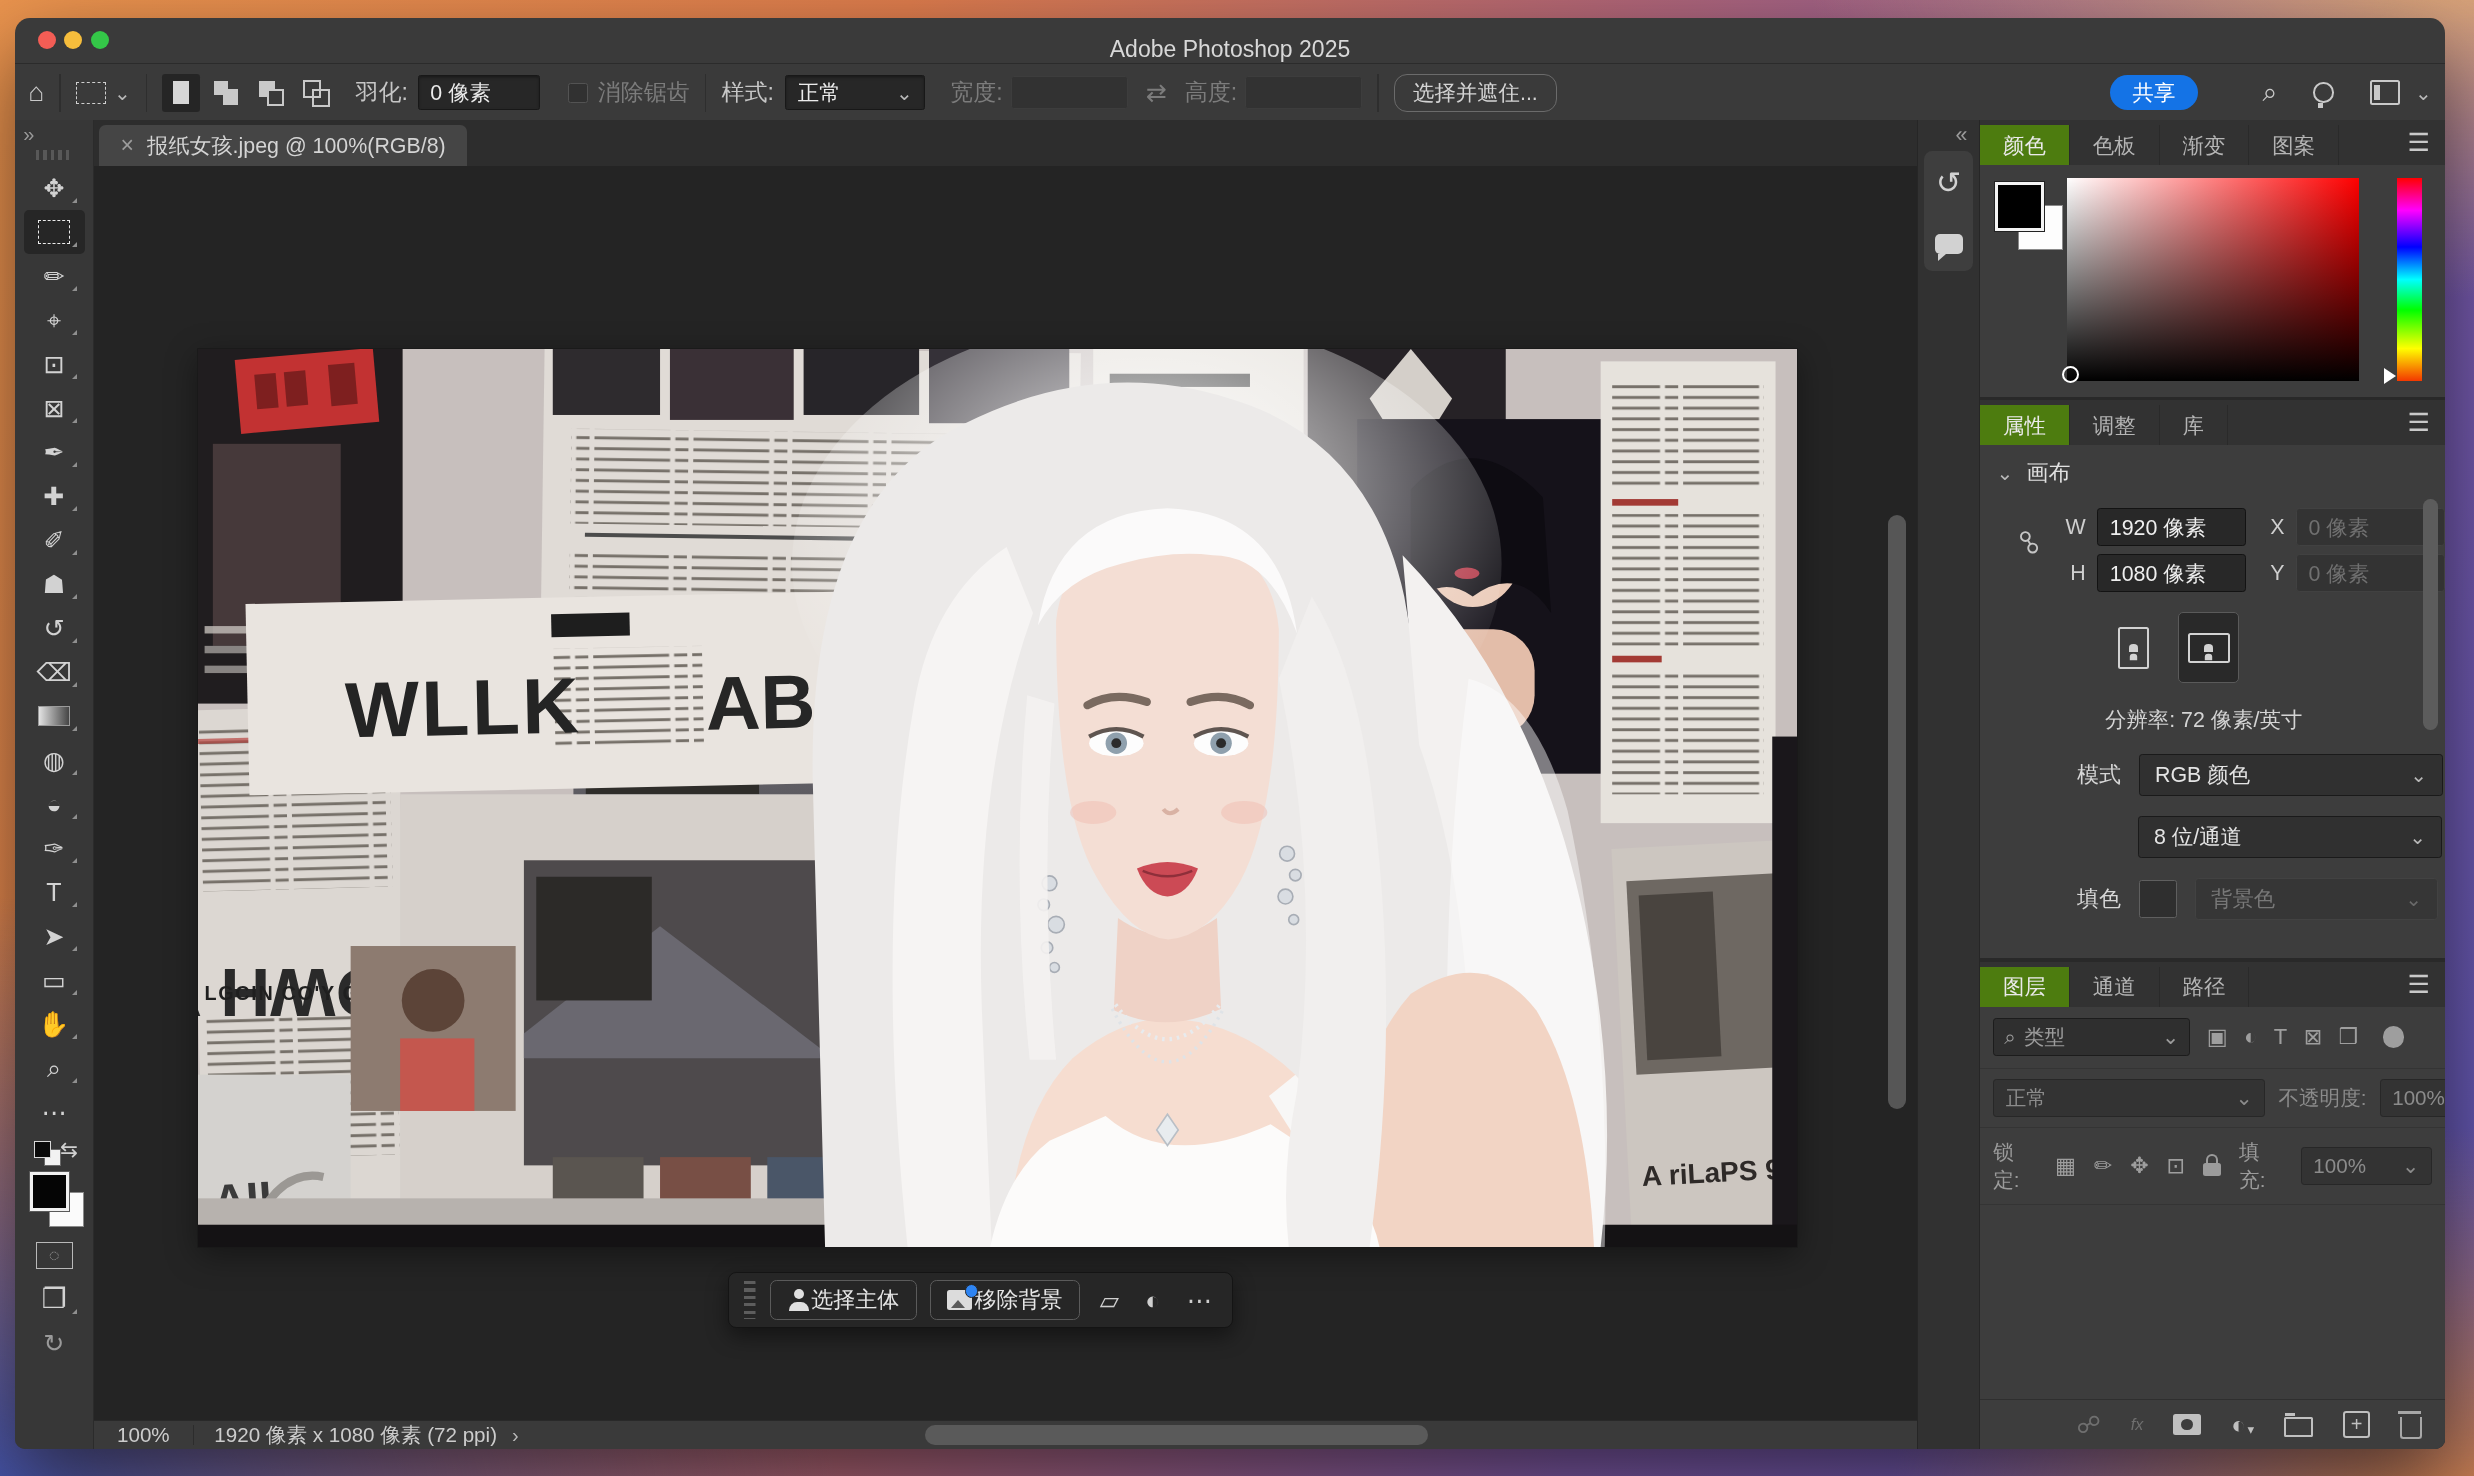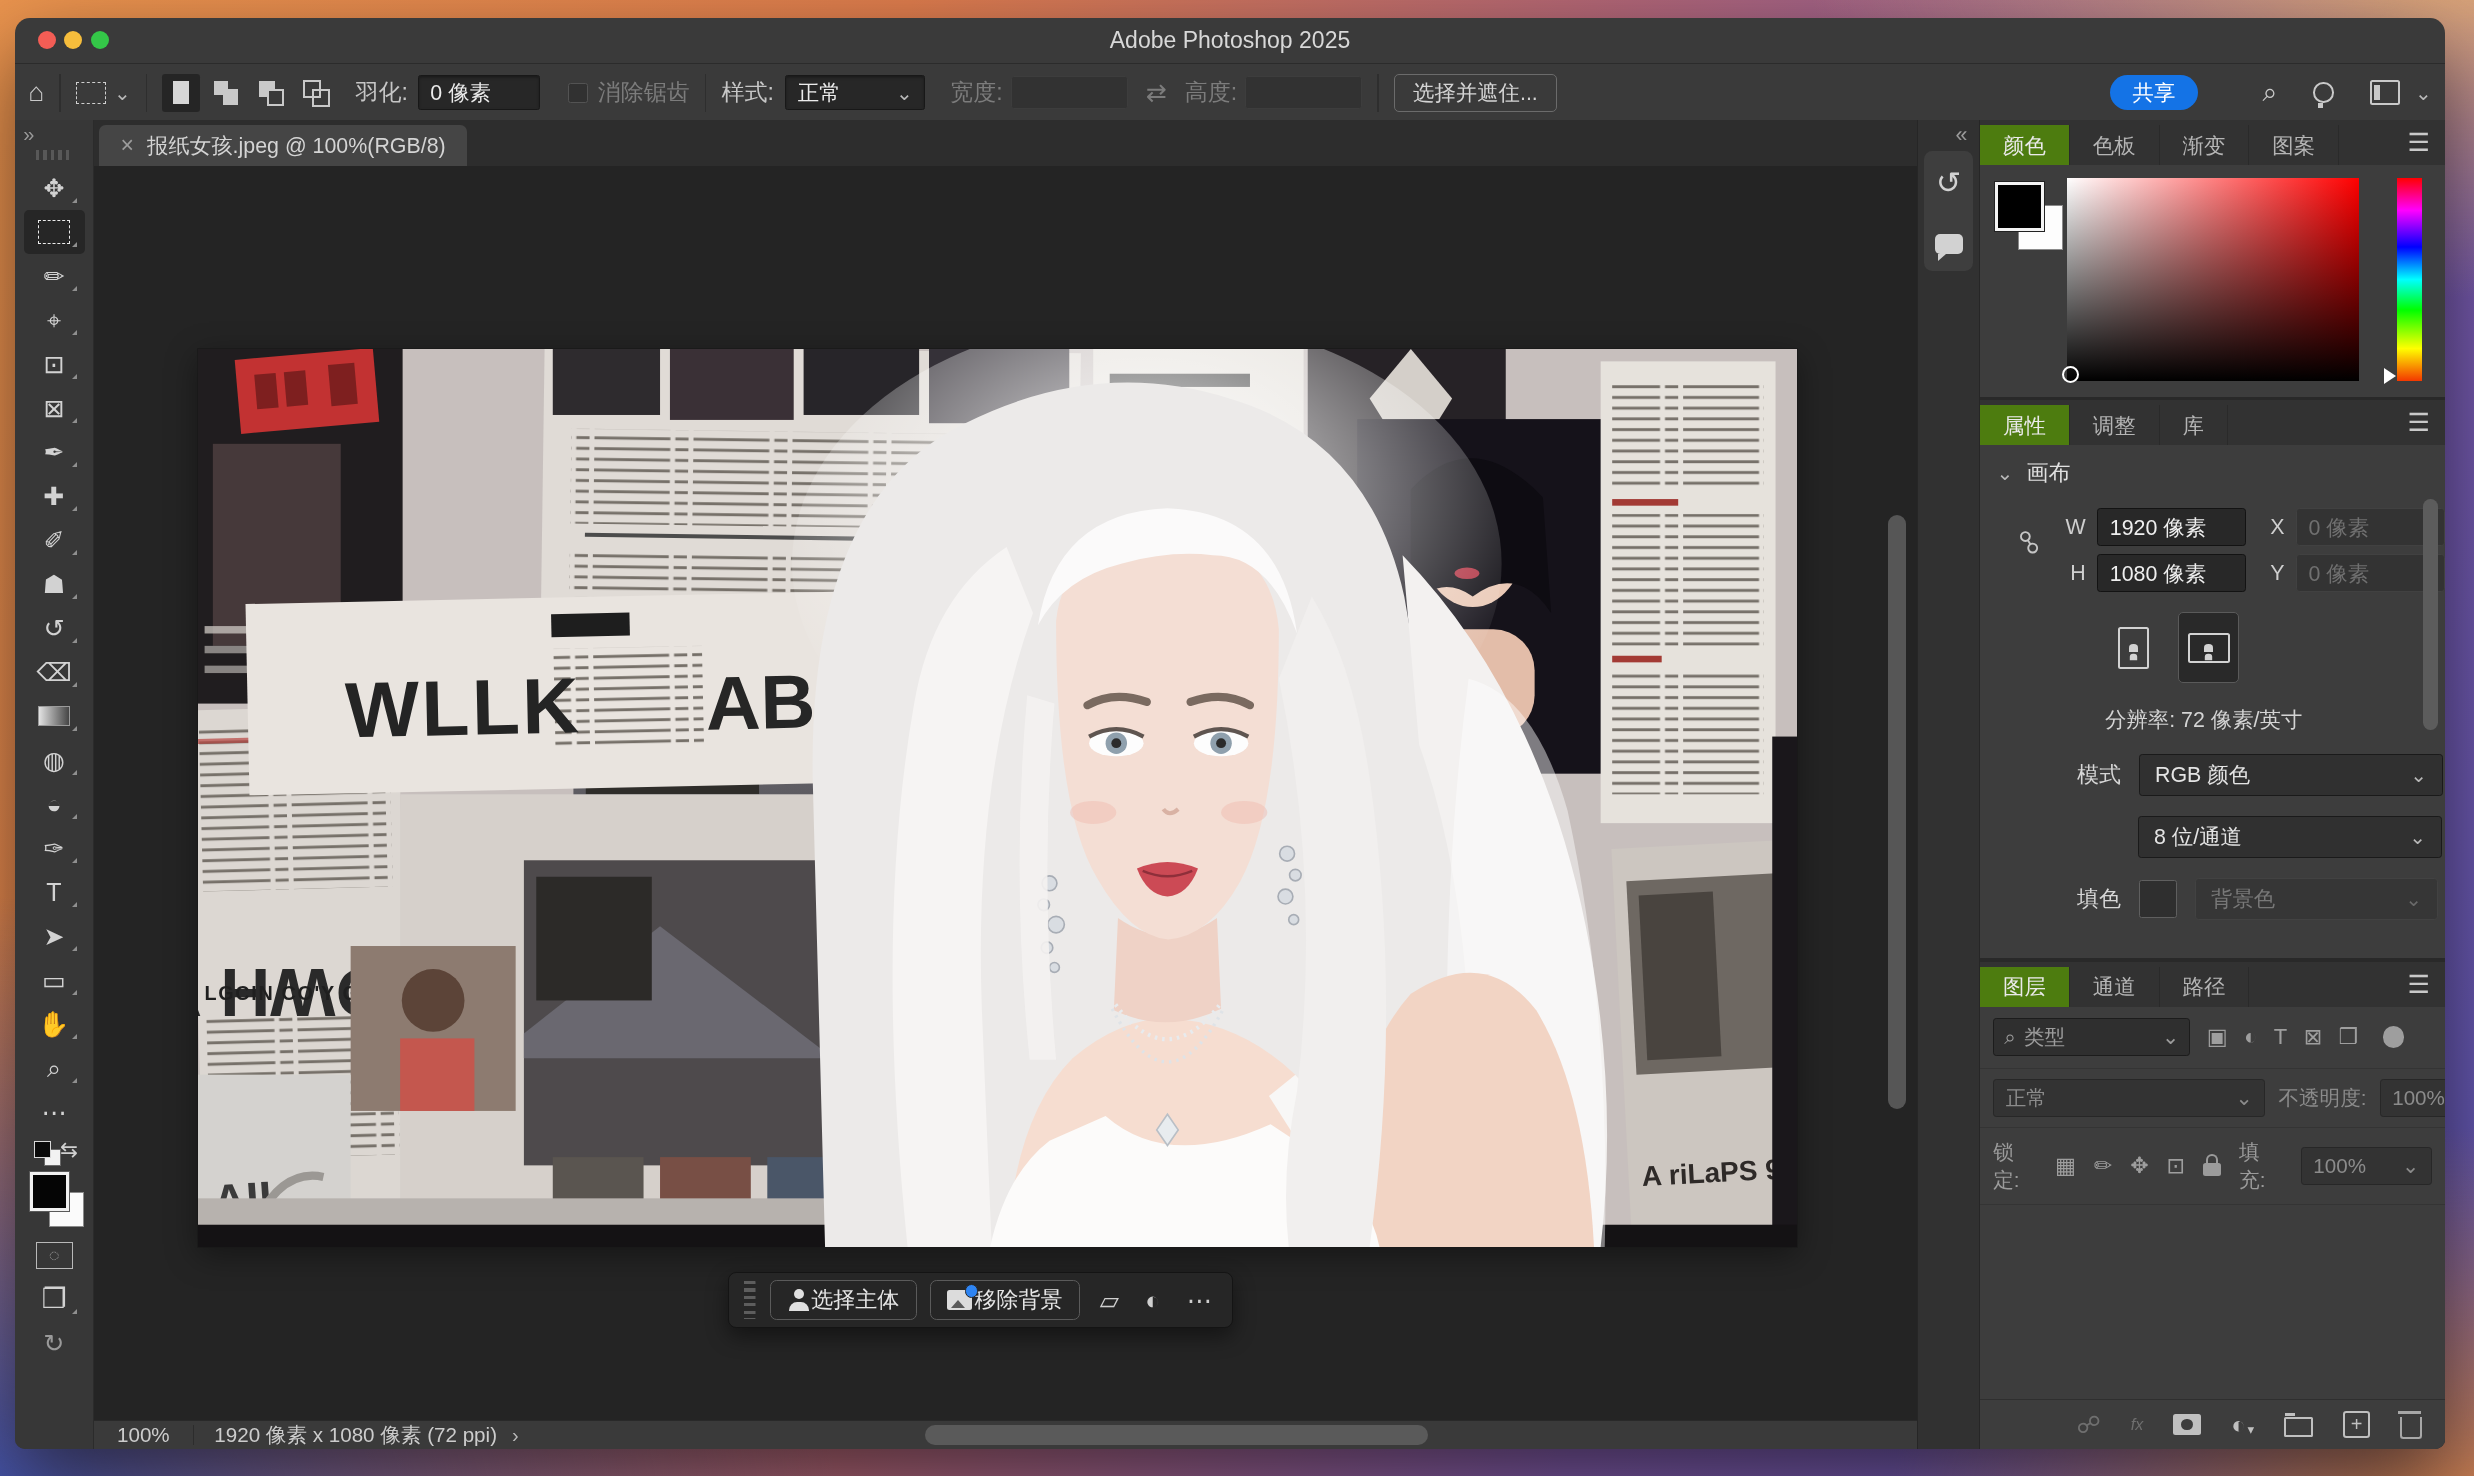--- a/index.html
+++ b/index.html
@@ -6,21 +6,21 @@
   body{width:2475px;height:1477px;overflow:hidden;position:relative;
     font-family:"Liberation Sans","DejaVu Sans",sans-serif;
     background:
       radial-gradient(1072px 742px at 100% 104%, rgba(220,133,60,.95) 0%, rgba(220,133,60,0) 55%),
       radial-gradient(1402px 742px at 100% -4%, rgba(245,185,105,.9) 0%, rgba(245,185,105,0) 48%),
       radial-gradient(1567px 1072px at -4% 104%, rgba(36,75,190,.95) 0%, rgba(36,75,190,0) 60%),
       linear-gradient(118deg,#ea944e 0%,#dd7c4d 28%,#b06577 50%,#7e59a6 72%,#5a54ae 100%);}
   .window{position:absolute;left:15px;top:18px;width:2430px;height:1431px;background:#3a3a3a;
     border-radius:15px 15px 10px 10px;box-shadow:0 33px 82px rgba(0,0,0,.55);overflow:hidden}
   
-  .titlebar{height:45px;border-bottom:0.8px solid #2b2b2b;position:relative;display:flex;align-items:center;justify-content:center}
+  .titlebar{height:45px;border-bottom:0.8px solid #2b2b2b;position:relative;display:flex;align-items:flex-end;justify-content:center}
   .light{position:absolute;top:13.2px;width:18px;height:18px;border-radius:50%}
   .l-close{left:23px;background:#f35d55}.l-min{left:49px;background:#f6bd3c}.l-max{left:76px;background:#34c748}
   .title{color:#d8d8d8;font-size:23px}
   
   .optionsbar{height:57px;display:flex;align-items:center;padding:0 13.2px;border-bottom:1.6px solid #282828;background:#3a3a3a}
   .osep{width:1.6px;height:38px;background:#2e2e2e;margin:0 15px;flex:none}
   .oicon{color:#c9c9c9;font-size:26.4px;flex:none}
   .olabel{color:#c6c6c6;font-size:23px;white-space:nowrap;flex:none}
   .odis{color:#7c7c7c}
   .oinput{height:33px;background:#272727;border:0.8px solid #181818;box-shadow:inset 0 1.6px 2.5px rgba(0,0,0,.35);
@@ -34,21 +34,21 @@
   .sm{width:38px;height:38px;position:relative;border-radius:3.3px;flex:none}
   .sm.active{background:#252525}
   .sm span{position:absolute}
   .sm .r1{left:10.7px;top:7.4px;width:16.5px;height:23px;background:#d6d6d6}
   .sm .r2a{left:7.4px;top:7.4px;width:14px;height:14px;background:#c9c9c9}
   .sm .r2b{left:15.7px;top:15.7px;width:15.7px;height:15.7px;background:#c9c9c9}
   .sm .r3a{left:7.4px;top:7.4px;width:16.5px;height:16.5px;background:#c9c9c9}
   .sm .r3b{left:15.7px;top:15.7px;width:13.2px;height:13.2px;border:2.5px solid #c9c9c9;background:#3a3a3a}
   .sm .r4a{left:6.6px;top:6.6px;width:14px;height:14px;border:2.5px solid #c9c9c9}
   .sm .r4b{left:15.7px;top:15.7px;width:14px;height:14px;border:2.5px solid #c9c9c9}
-  .btn-outline{height:36px;padding:0 18px;border:1.6px solid #6b6b6b;border-radius:5px;color:#d4d4d4;
+  .btn-outline{height:36px;padding:0 18px;border:1.6px solid #6b6b6b;border-radius:13px;color:#d4d4d4;
     font-size:21.4px;background:transparent;display:flex;align-items:center;white-space:nowrap;flex:none}
   .share{height:35px;padding:0 23px;background:#1473e6;border-radius:18px;color:#fff;font-size:21.4px;
     display:flex;align-items:center;border:none;flex:none}
   .icon-bulb{width:16.5px;height:16.5px;border:2.5px solid #c9c9c9;border-radius:50%;position:relative;flex:none}
   .icon-bulb::after{content:"";position:absolute;left:3.3px;bottom:-7.4px;width:5px;height:5px;background:#c9c9c9}
   .icon-ws{width:26.4px;height:20.6px;border:2.5px solid #c9c9c9;border-radius:2.5px;position:relative;flex:none}
   .icon-ws::before{content:"";position:absolute;left:2.5px;top:2.5px;bottom:2.5px;width:5.8px;background:#c9c9c9}
   
   .main{position:absolute;top:102px;left:0;right:0;bottom:0;display:flex}
   .toolbar{width:78px;background:#373737;border-right:1.6px solid #2b2b2b;display:flex;flex-direction:column;align-items:center;flex:none}

